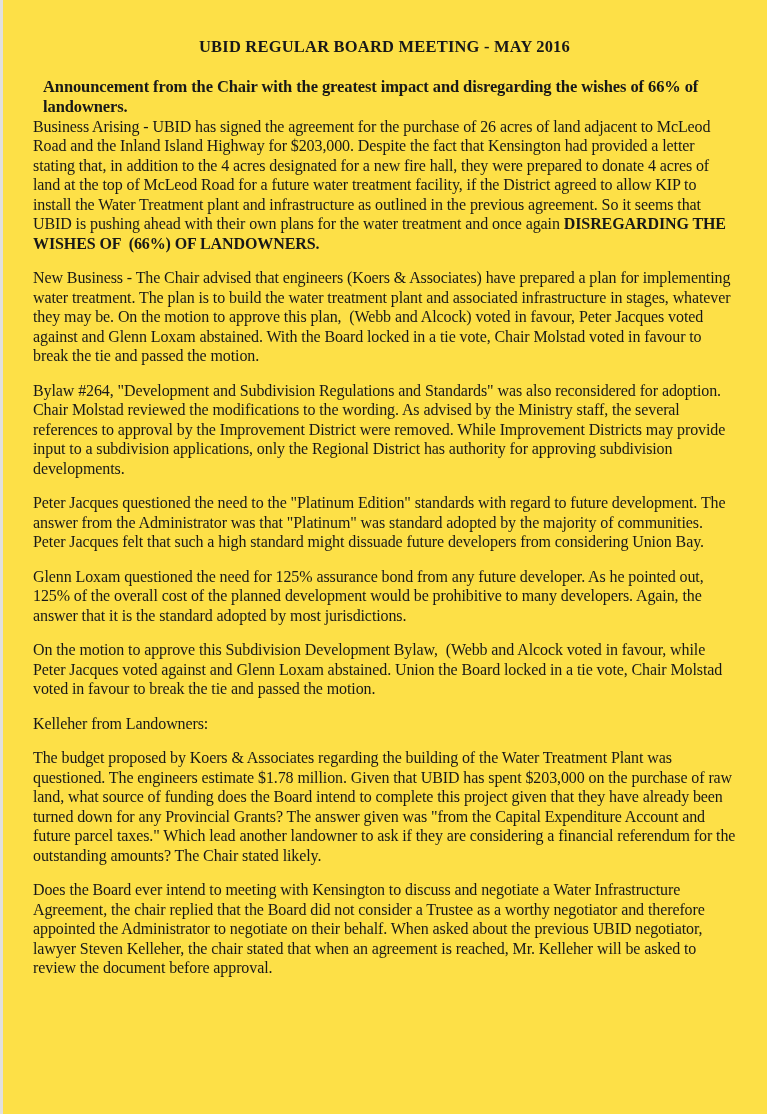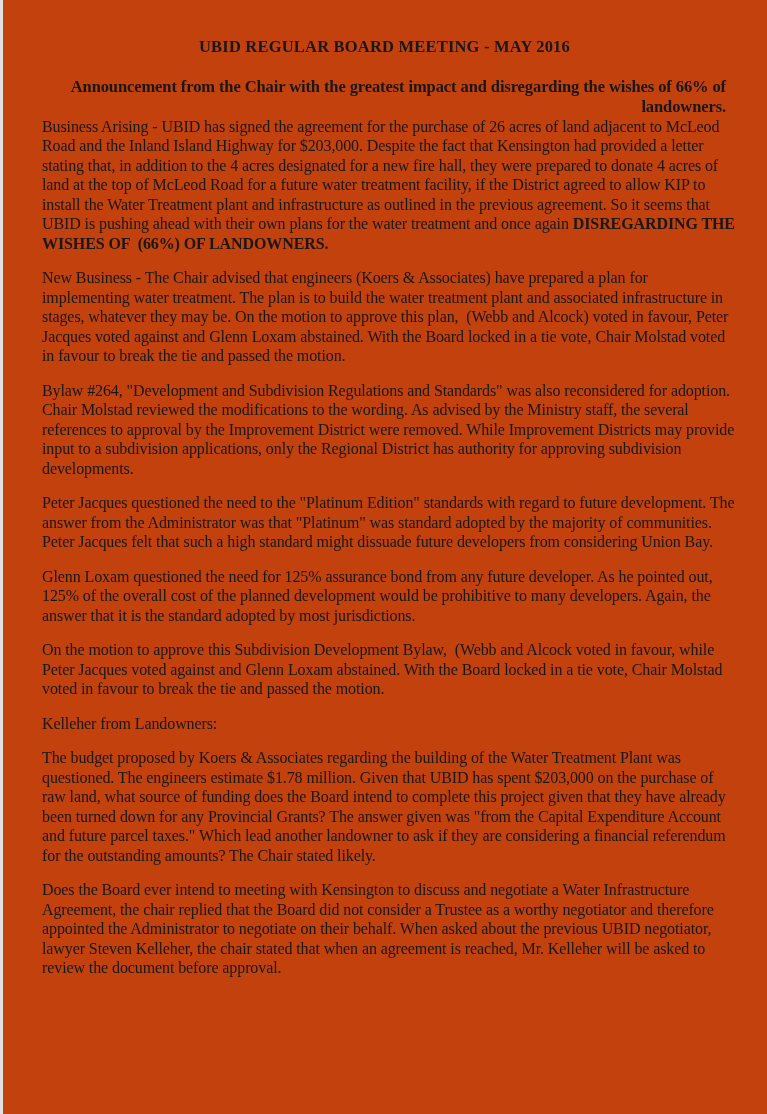--- a/index.html
+++ b/index.html
@@ -9,21 +9,21 @@
   body {
     width: 767px;
     height: 1114px;
     background: #f2f1ee;
     overflow: hidden;
   }
   .page {
     box-sizing: border-box;
     width: 767px;
     height: 1114px;
-    background: #c2410c;
+    background: #fde047;
     border-left: 3px solid #e2e0dd;
     overflow: hidden;
   }
   .content {
     box-sizing: border-box;
     padding: 37px 31px 0 30px;
     font-family: "Liberation Serif", "DejaVu Serif", serif;
     font-size: 16px;
     line-height: 19.5px;
     color: #181818;
@@ -32,27 +32,27 @@
   .doc-title {
     margin: 0 0 20px 0;
     text-align: center;
     font-size: 16.5px;
     font-weight: bold;
     letter-spacing: 0.2px;
   }
   .doc-subtitle {
     margin: 0;
     padding: 0 10px;
-    text-align: right;
+    text-align: left;
     font-size: 16.5px;
     font-weight: bold;
     line-height: 20px;
   }
   p.para {
-    margin: 15px 0 0 9px;
+    margin: 15px 0 0 0;
     white-space: pre-wrap;
   }
   p.para.first {
     margin-top: 0;
   }
   .bold-seg {
     font-weight: bold;
   }
 </style>
 </head>
@@ -68,21 +68,21 @@
     <p class="para first"><span>Business Arising - UBID has signed the agreement for the purchase of 26 acres of land adjacent to McLeod Road and the Inland Island Highway for $203,000. Despite the fact that Kensington had provided a letter stating that, in addition to the 4 acres designated for a new fire hall, they were prepared to donate 4 acres of land at the top of McLeod Road for a future water treatment facility, if the District agreed to allow KIP to install the Water Treatment plant and infrastructure as outlined in the previous agreement. So it seems that UBID is pushing ahead with their own plans for the water treatment and once again </span><span class="bold-seg">DISREGARDING THE WISHES OF  (66%) OF LANDOWNERS.</span></p>
 
     <p class="para"><span>New Business - The Chair advised that engineers (Koers &amp; Associates) have prepared a plan for implementing water treatment. The plan is to build the water treatment plant and associated infrastructure in stages, whatever they may be. On the motion to approve this plan,  (Webb and Alcock) voted in favour, Peter Jacques voted against and Glenn Loxam abstained. With the Board locked in a tie vote, Chair Molstad voted in favour to break the tie and passed the motion.</span></p>
 
     <p class="para"><span>Bylaw #264, "Development and Subdivision Regulations and Standards" was also reconsidered for adoption. Chair Molstad reviewed the modifications to the wording. As advised by the Ministry staff, the several references to approval by the Improvement District were removed. While Improvement Districts may provide input to a subdivision applications, only the Regional District has authority for approving subdivision developments.</span></p>
 
     <p class="para"><span>Peter Jacques questioned the need to the "Platinum Edition" standards with regard to future development. The answer from the Administrator was that "Platinum" was standard adopted by the majority of communities. Peter Jacques felt that such a high standard might dissuade future developers from considering Union Bay.</span></p>
 
     <p class="para"><span>Glenn Loxam questioned the need for 125% assurance bond from any future developer. As he pointed out, 125% of the overall cost of the planned development would be prohibitive to many developers. Again, the answer that it is the standard adopted by most jurisdictions.</span></p>
 
-    <p class="para"><span>On the motion to approve this Subdivision Development Bylaw,  (Webb and Alcock voted in favour, while Peter Jacques voted against and Glenn Loxam abstained. With the Board locked in a tie vote, Chair Molstad voted in favour to break the tie and passed the motion.</span></p>
+    <p class="para"><span>On the motion to approve this Subdivision Development Bylaw,  (Webb and Alcock voted in favour, while Peter Jacques voted against and Glenn Loxam abstained. Union the Board locked in a tie vote, Chair Molstad voted in favour to break the tie and passed the motion.</span></p>
 
     <p class="para"><span>Kelleher from Landowners:</span><br></p>
 
     <p class="para"><span>The budget proposed by Koers &amp; Associates regarding the building of the Water Treatment Plant was questioned. The engineers estimate $1.78 million. Given that UBID has spent $203,000 on the purchase of raw land, what source of funding does the Board intend to complete this project given that they have already been turned down for any Provincial Grants? The answer given was "from the Capital Expenditure Account and future parcel taxes." Which lead another landowner to ask if they are considering a financial referendum for the outstanding amounts? The Chair stated likely.</span></p>
 
     <p class="para"><span>Does the Board ever intend to meeting with Kensington to discuss and negotiate a Water Infrastructure Agreement, the chair replied that the Board did not consider a Trustee as a worthy negotiator and therefore appointed the Administrator to negotiate on their behalf. When asked about the previous UBID negotiator, lawyer Steven Kelleher, the chair stated that when an agreement is reached, Mr. Kelleher will be asked to review the document before approval.</span></p>
 
   </div>
 </div>
 

